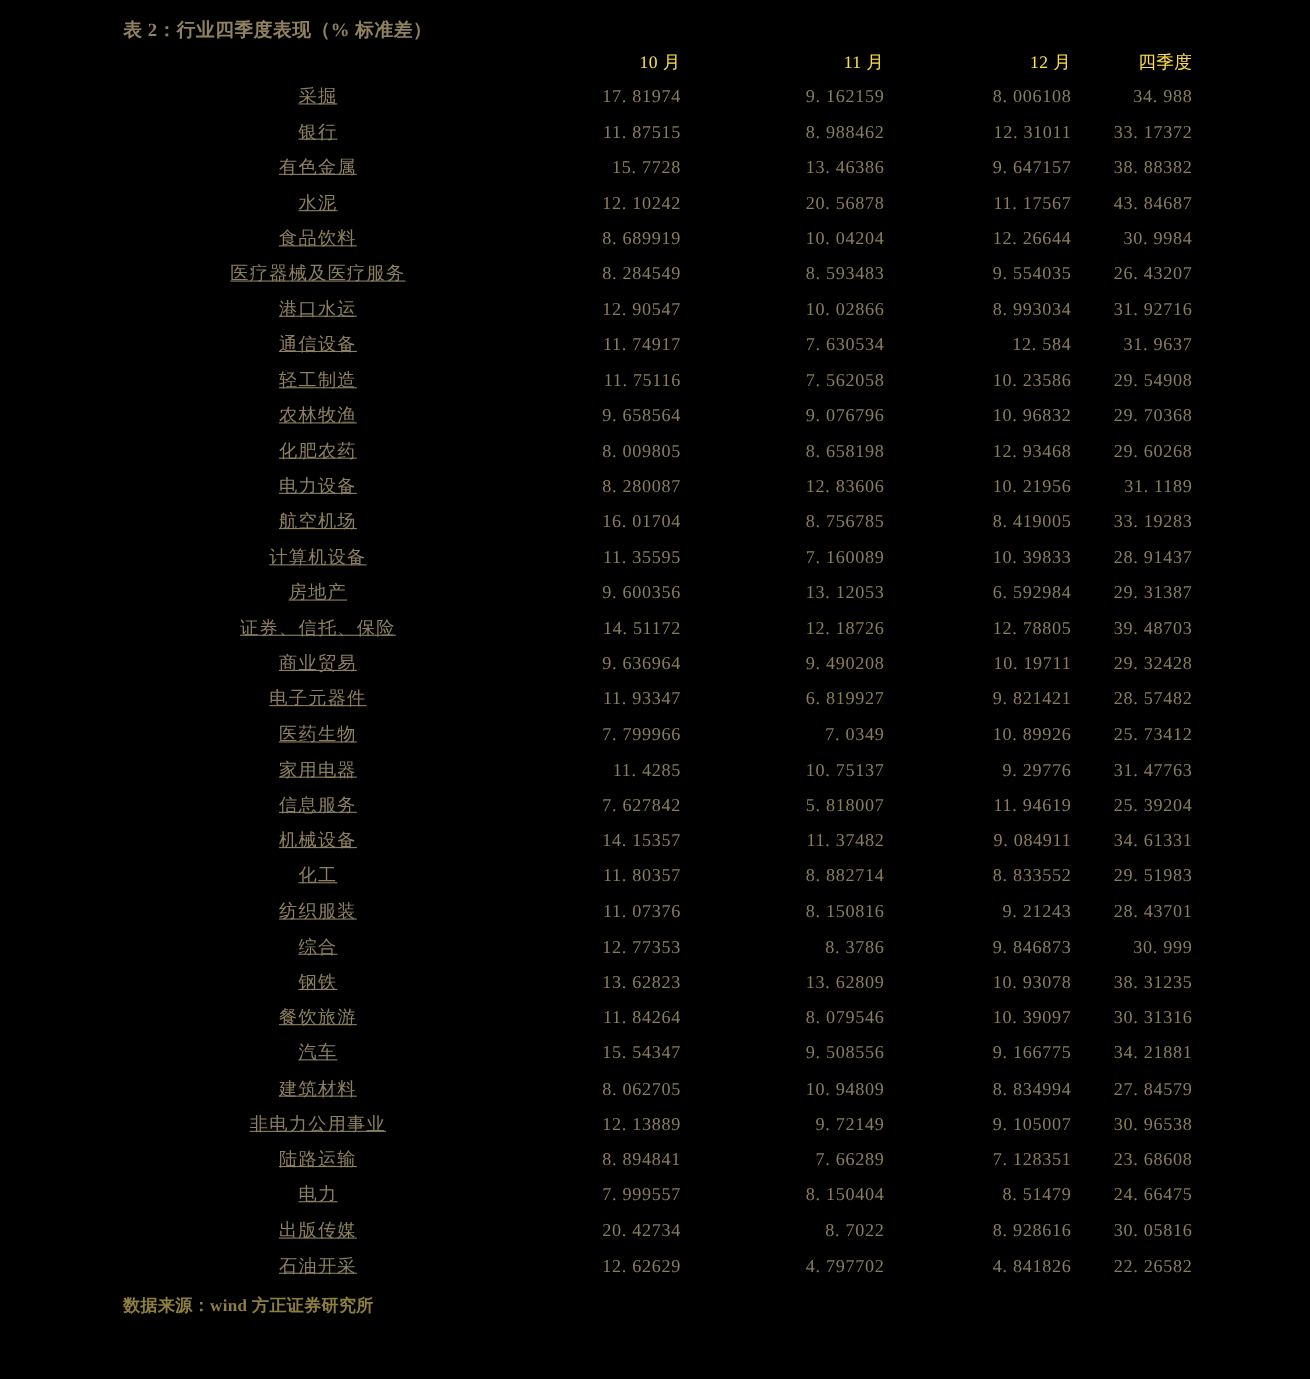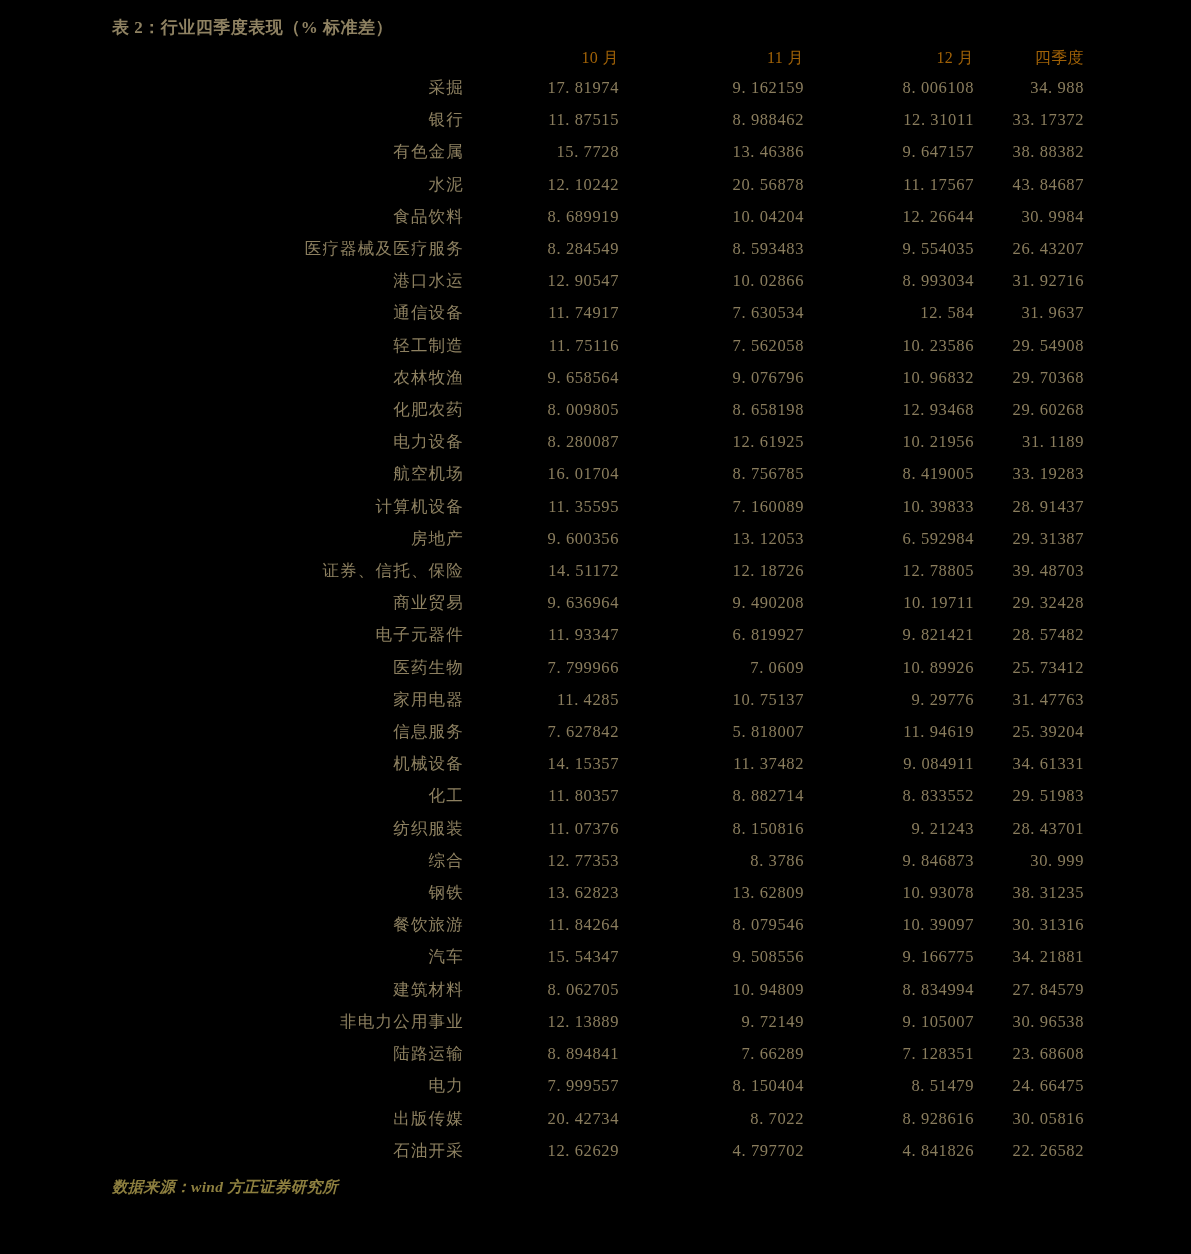--- a/index.html
+++ b/index.html
@@ -57,48 +57,48 @@
     border: none;
     font-weight: normal;
     font-size: 16.5px;
     line-height: 32.2px;
     height: 32.2px;
     vertical-align: middle;
     white-space: nowrap;
   }
 
   table.perf-table thead th {
-    color: #a16207;
+    color: #fde047;
     text-align: right;
     font-size: 16px;
     line-height: 28px;
     height: 28px;
     letter-spacing: 0.4px;
     margin-top: 34px;
   }
   table.perf-table thead th.h-name { text-align: left; }
 
   table.perf-table tbody td.v {
     text-align: right;
     color: #8a7d5d;
     letter-spacing: 0.6px;
     font-variant-numeric: tabular-nums;
     padding-right: 0;
   }
   table.perf-table tbody td.n {
-    text-align: right;
+    text-align: center;
     color: #8d8060;
     letter-spacing: 1.2px;
     padding-left: 2px;
+    text-decoration: underline;
   }
 
   .source-note {
     margin-top: 10px;
     font-size: 15.5px;
-    font-style: italic;
     font-weight: bold;
     color: #8d7f3f;
     letter-spacing: 0.3px;
     white-space: nowrap;
   }
 </style>
 </head>
 <body>
 
 <div class="page">
@@ -196,21 +196,21 @@
         <tr>
           <td class="n">化肥农药</td>
           <td class="v">8. 009805</td>
           <td class="v">8. 658198</td>
           <td class="v">12. 93468</td>
           <td class="v">29. 60268</td>
         </tr>
         <tr>
           <td class="n">电力设备</td>
           <td class="v">8. 280087</td>
-          <td class="v">12. 61925</td>
+          <td class="v">12. 83606</td>
           <td class="v">10. 21956</td>
           <td class="v">31. 1189</td>
         </tr>
         <tr>
           <td class="n">航空机场</td>
           <td class="v">16. 01704</td>
           <td class="v">8. 756785</td>
           <td class="v">8. 419005</td>
           <td class="v">33. 19283</td>
         </tr>
@@ -245,21 +245,21 @@
         <tr>
           <td class="n">电子元器件</td>
           <td class="v">11. 93347</td>
           <td class="v">6. 819927</td>
           <td class="v">9. 821421</td>
           <td class="v">28. 57482</td>
         </tr>
         <tr>
           <td class="n">医药生物</td>
           <td class="v">7. 799966</td>
-          <td class="v">7. 0609</td>
+          <td class="v">7. 0349</td>
           <td class="v">10. 89926</td>
           <td class="v">25. 73412</td>
         </tr>
         <tr>
           <td class="n">家用电器</td>
           <td class="v">11. 4285</td>
           <td class="v">10. 75137</td>
           <td class="v">9. 29776</td>
           <td class="v">31. 47763</td>
         </tr>

